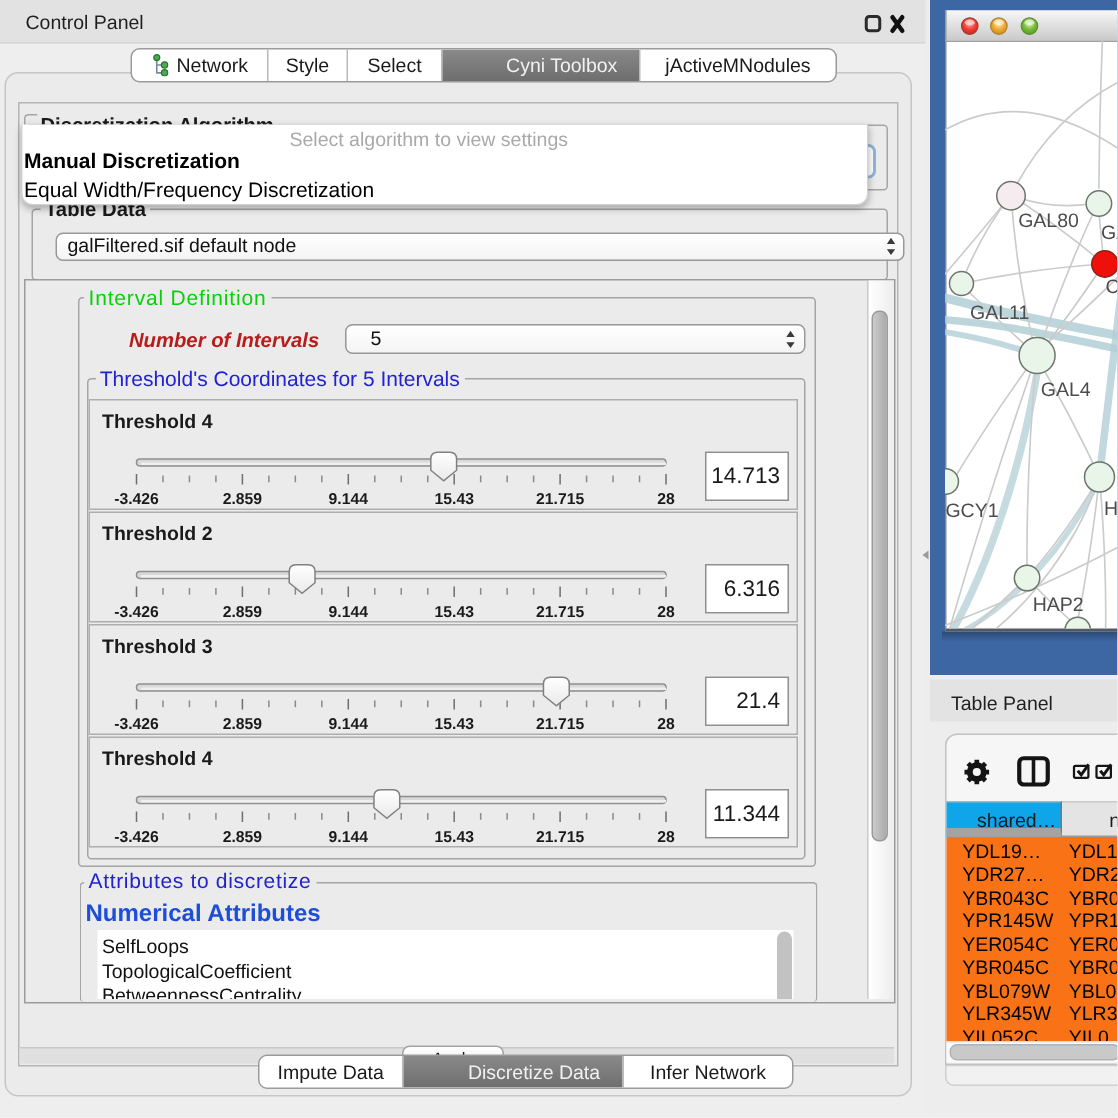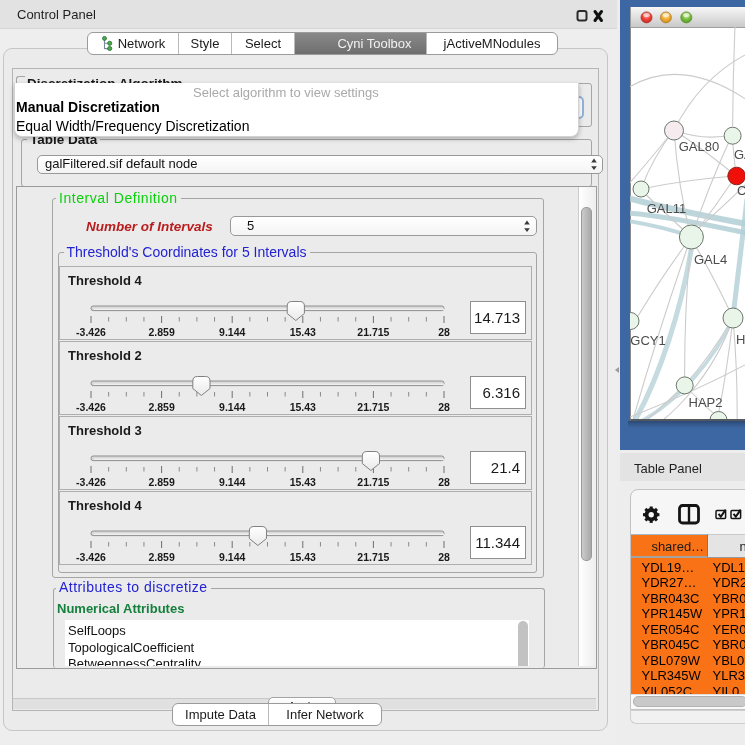--- a/index.html
+++ b/index.html
@@ -250,30 +250,31 @@
             <stop offset="1" stop-color="#e9e9e9"></stop>
           </linearGradient>
         </defs>
         <path d="M 189.3 39 Q 189.3 34.5 193.9 34.5 L 201.9 34.5 Q 206.5 34.5 206.5 39 L 206.5 46.5 L 197.9 53.5 L 189.3 46.5 Z" fill="url(#sl4g)" stroke="#808080" stroke-width="1"></path>
       </svg>
   <div class="valbox">11.344</div>
 </div>
 
 <div class="fs" style="left:52.5px;top:588px;width:490px;height:79px;border-bottom:none;"></div>
 <div class="fstitle" style="left:56px;top:581px;font-size:14px;letter-spacing:0.45px;color:#2222d4;">Attributes to discretize</div>
-<div class="abs" style="left:57px;top:601px;font-size:13px;font-weight:bold;color:#15803d;">Numerical Attributes</div>
+<div class="abs" style="left:57px;top:601px;font-size:16px;font-weight:bold;color:#1d4ed8;">Numerical Attributes</div>
 <div class="abs" style="left:65px;top:620px;width:464px;height:46px;background:#fff;overflow:hidden;">
   <div style="padding:3px 0 0 3px;font-size:13px;color:#111;line-height:16.6px;">SelfLoops<br>TopologicalCoefficient<br>BetweennessCentrality</div>
   <div style="position:absolute;right:1px;top:1px;width:10px;height:60px;background:#c2c2c2;border-radius:5px;"></div>
 </div>
 
 <div class="abs" style="left:268px;top:672.5px;width:66px;height:16.5px;background:linear-gradient(#ffffff,#e7e7e7);border:1px solid #a3a3a3;border-radius:5px;text-align:center;line-height:17px;font-size:11px;color:#111;margin-top:24px;">Apply</div>
 
 <div class="seg" style="left:144px;top:703px;height:21px;margin-left:28px;">
   <div style="width:95px;">Impute Data</div>
+  <div class="sel" style="width:118px;">Discretize Data</div>
   <div style="width:112px;">Infer Network</div>
 </div>
 
 <div class="abs" style="left:619.5px;top:0;width:126px;height:449.5px;background:#3d67a3;"></div>
 
 <div class="abs" style="left:630px;top:7px;width:115px;height:414px;background:#fff;border-left:1px solid #8a8a8a;border-bottom:2px solid #54595f;box-sizing:border-box;"></div>
 <div class="abs" style="left:630px;top:7px;width:115px;height:20px;background:linear-gradient(#f7f7f7,#c9c9c9);border-left:1px solid #9a9a9a;border-bottom:1px solid #9f9f9f;"></div>
 
 <svg class="abs" style="left:630px;top:7px;" width="115" height="20" viewBox="0 0 115 20">
   <defs>
@@ -377,21 +378,21 @@
   <g fill="none" stroke="#141414" stroke-width="1.5">
     <rect x="86" y="21.5" width="9.6" height="8" rx="1"></rect>
     <rect x="101" y="21.5" width="9.6" height="8" rx="1"></rect>
   </g>
   <g fill="none" stroke="#141414" stroke-width="2">
     <path d="M88.5 24.8 l2.3 2.8 5-7"></path>
     <path d="M103.5 24.8 l2.3 2.8 5-7"></path>
   </g>
 </svg>
 
-<div class="abs" style="left:631px;top:534px;width:76.5px;height:24px;background:#f97316;border:1px solid #9fb9c6;border-left:none;border-right:1.5px solid #787878;border-bottom:2px solid #a3a3a3;box-sizing:border-box;text-align:center;line-height:23px;font-size:13px;color:#1a1a1a;padding-left:18px;">shared…</div>
+<div class="abs" style="left:631px;top:534px;width:76.5px;height:24px;background:#0ea5e9;border:1px solid #9fb9c6;border-left:none;border-right:1.5px solid #787878;border-bottom:6px solid #a3a3a3;box-sizing:border-box;text-align:center;line-height:23px;font-size:13px;color:#1a1a1a;padding-left:18px;">shared…</div>
 <div class="abs" style="left:707.5px;top:534px;width:37.5px;height:24px;background:#e4e4e4;border-top:1px solid #c9c9c9;border-bottom:1px solid #9a9a9a;box-sizing:border-box;font-size:13px;color:#1a1a1a;padding-left:32px;line-height:23px;">n</div>
 
 <div class="abs" style="left:631px;top:558px;width:118px;height:137px;background:#f97316;overflow:hidden;font-size:13px;color:#000;">
   <div style="position:absolute;left:10.5px;top:1.5px;line-height:15.5px;">YDL19…<br>YDR27…<br>YBR043C<br>YPR145W<br>YER054C<br>YBR045C<br>YBL079W<br>YLR345W<br>YIL052C</div>
   <div style="position:absolute;left:81.5px;top:1.5px;line-height:15.5px;">YDL1<br>YDR2<br>YBR0<br>YPR1<br>YER0<br>YBR0<br>YBL0<br>YLR3<br>YIL0</div>
 </div>
 
 <div class="abs" style="left:631px;top:694px;width:114px;height:13px;background:#fafafa;border-top:1px solid #ddd;"></div>
 <div class="abs" style="left:633px;top:696px;width:112px;height:9px;background:#c9c9c9;border:1px solid #b2b2b2;border-radius:5px;"></div>
 

